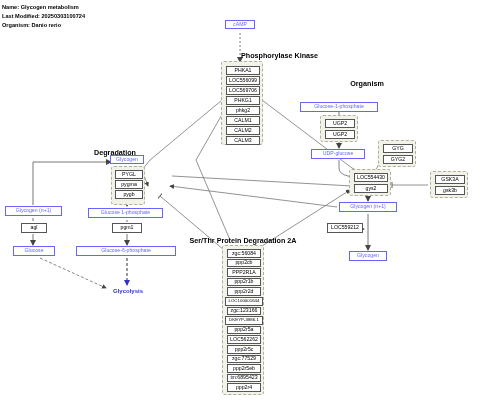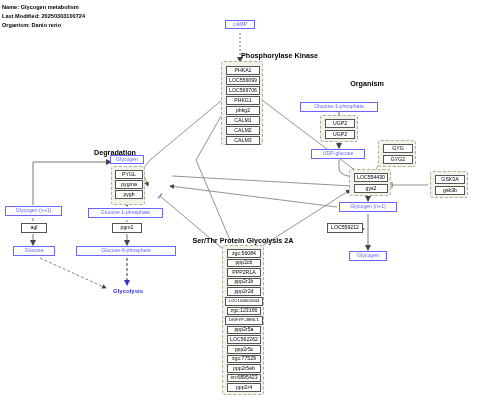--- a/index.html
+++ b/index.html
@@ -117,21 +117,21 @@
 
     <path d="M357,229 L364,229" stroke="#777" stroke-width="0.9" fill="none" marker-end="url(#arr)"></path>
 
     <path d="M337,207 L170,186" stroke="#777" stroke-width="0.8" fill="none" marker-end="url(#arr)"></path>
     <path d="M352,186 L172,176" stroke="#777" stroke-width="0.8" fill="none"></path>
   </svg>
 
   <div class="section-title" style="left:208px;top:51px;width:72px;margin-left:33px;">Phosphorylase Kinase</div>
   <div class="section-title" style="left:80px;top:132px;width:70px;margin-top:16px;">Degradation</div>
   <div class="section-title" style="left:338px;top:79px;width:58px;">Organism</div>
-  <div class="section-title" style="left:188px;top:236px;width:110px;">Ser/Thr Protein Glycolysis 2A</div>
+  <div class="section-title" style="left:188px;top:236px;width:110px;">Ser/Thr Protein Degradation 2A</div>
 
   <div class="node metabolite" style="left:225px;top:20px;width:30px;height:9px;">cAMP</div>
 
   <div class="complex" style="left:221px;top:61px;width:42px;height:84px;">
     <div class="node geneprod" style="left:4px;top:4px;width:34px;height:9px;">PHKA1</div>
     <div class="node geneprod" style="left:4px;top:14px;width:34px;height:9px;">LOC556099</div>
     <div class="node geneprod" style="left:4px;top:24px;width:34px;height:9px;">LOC569706</div>
     <div class="node geneprod" style="left:4px;top:34px;width:34px;height:9px;">PHKG1</div>
     <div class="node geneprod" style="left:4px;top:44px;width:34px;height:9px;">phkg2</div>
     <div class="node geneprod" style="left:4px;top:54px;width:34px;height:9px;">CALM1</div>

